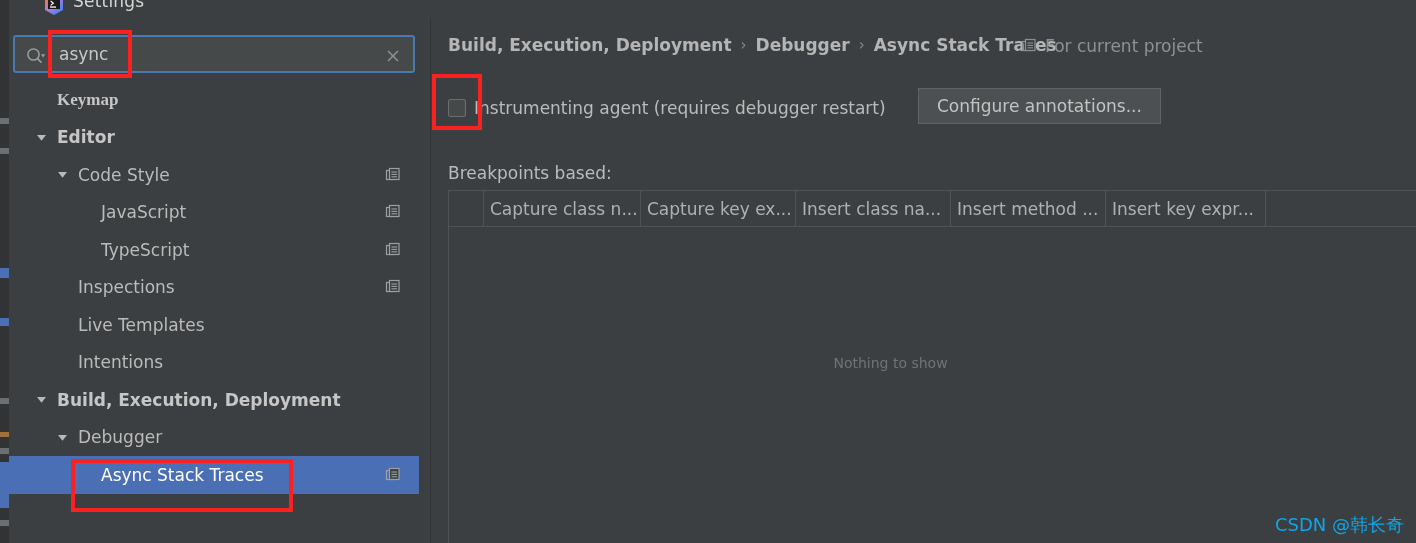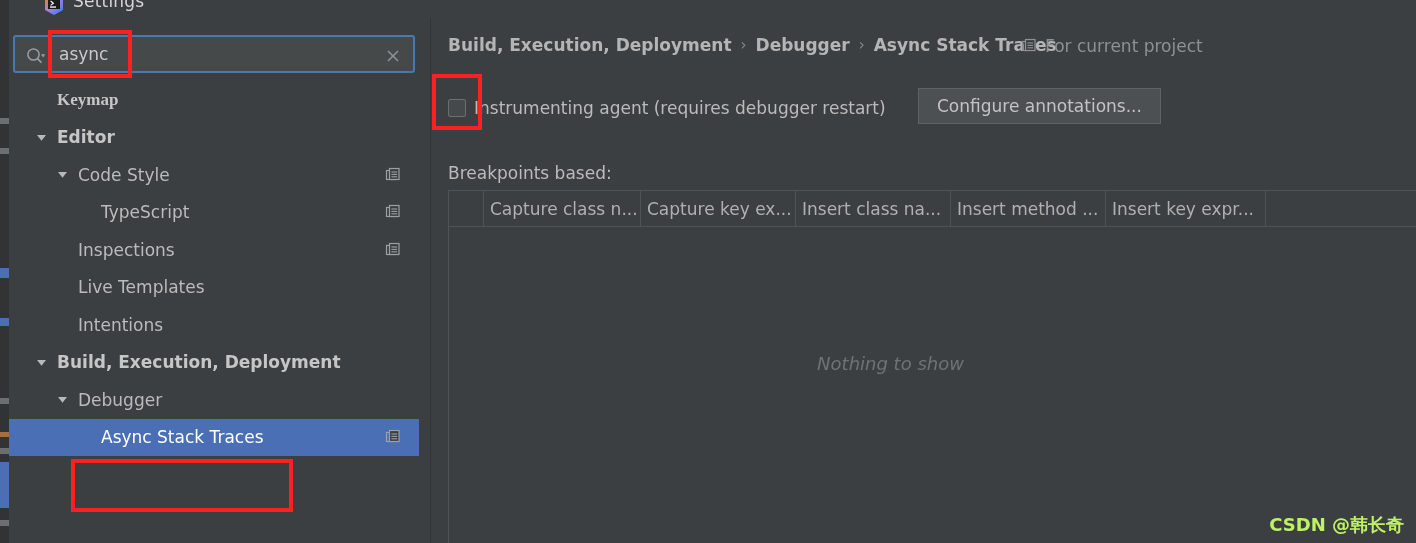--- a/index.html
+++ b/index.html
@@ -224,44 +224,42 @@
     cursor: pointer;
     flex: 0 0 auto;
   }
   .th.spacer { width: 35px; padding: 0; }
   .tbody {
     position: absolute;
     left: 0; right: 0; top: 36px; bottom: 0;
     display: flex; align-items: center; justify-content: center;
   }
   .empty-msg {
-    font-size: 18px;
+    font-size: 14px;
     color: #6f7376;
     position: relative;
     top: -22px;
     left: -42px;
-    font-style: italic;
   }
 
   
   .anno {
     position: absolute;
     border: 4px solid #fb2121;
     pointer-events: none;
     z-index: 40;
   }
 
   .watermark {
     position: absolute;
     right: 12px; bottom: 6px;
     font-size: 18px;
-    color: #bef264;
+    color: #0ea5e9;
     white-space: nowrap;
     z-index: 30;
-    font-weight: bold;
   }
 </style>
 </head>
 <body>
 
 <div id="root">
 
   <div class="bg-strip">
     <div class="flk" style="top:118px"></div>
     <div class="flk" style="top:148px"></div>
@@ -335,20 +333,30 @@
           <span class="tlabel" style="margin-left: 69px;">Code Style</span>
           <span class="copy-icon"><svg viewBox="0 0 16 16" width="16" height="16">
               <rect x="1.5" y="3.5" width="8.5" height="9" fill="none" stroke="#9aa0a4" stroke-width="1.2"></rect>
               <rect x="4.5" y="1.5" width="9.5" height="11" fill="#3c3f41" stroke="#9aa0a4" stroke-width="1.2"></rect>
               <line x1="6.4" y1="5" x2="12.1" y2="5" stroke="#9aa0a4" stroke-width="1.1"></line>
               <line x1="6.4" y1="7.4" x2="12.1" y2="7.4" stroke="#9aa0a4" stroke-width="1.1"></line>
               <line x1="6.4" y1="9.8" x2="12.1" y2="9.8" stroke="#9aa0a4" stroke-width="1.1"></line>
             </svg></span>
         </div>
         <div class="tree-item">
+          <span class="tlabel" style="margin-left: 92px;">JavaScript</span>
+          <span class="copy-icon"><svg viewBox="0 0 16 16" width="16" height="16">
+              <rect x="1.5" y="3.5" width="8.5" height="9" fill="none" stroke="#9aa0a4" stroke-width="1.2"></rect>
+              <rect x="4.5" y="1.5" width="9.5" height="11" fill="#3c3f41" stroke="#9aa0a4" stroke-width="1.2"></rect>
+              <line x1="6.4" y1="5" x2="12.1" y2="5" stroke="#9aa0a4" stroke-width="1.1"></line>
+              <line x1="6.4" y1="7.4" x2="12.1" y2="7.4" stroke="#9aa0a4" stroke-width="1.1"></line>
+              <line x1="6.4" y1="9.8" x2="12.1" y2="9.8" stroke="#9aa0a4" stroke-width="1.1"></line>
+            </svg></span>
+        </div>
+        <div class="tree-item">
           <span class="tlabel" style="margin-left: 92px;">TypeScript</span>
           <span class="copy-icon"><svg viewBox="0 0 16 16" width="16" height="16">
               <rect x="1.5" y="3.5" width="8.5" height="9" fill="none" stroke="#9aa0a4" stroke-width="1.2"></rect>
               <rect x="4.5" y="1.5" width="9.5" height="11" fill="#3c3f41" stroke="#9aa0a4" stroke-width="1.2"></rect>
               <line x1="6.4" y1="5" x2="12.1" y2="5" stroke="#9aa0a4" stroke-width="1.1"></line>
               <line x1="6.4" y1="7.4" x2="12.1" y2="7.4" stroke="#9aa0a4" stroke-width="1.1"></line>
               <line x1="6.4" y1="9.8" x2="12.1" y2="9.8" stroke="#9aa0a4" stroke-width="1.1"></line>
             </svg></span>
         </div>
         <div class="tree-item">

